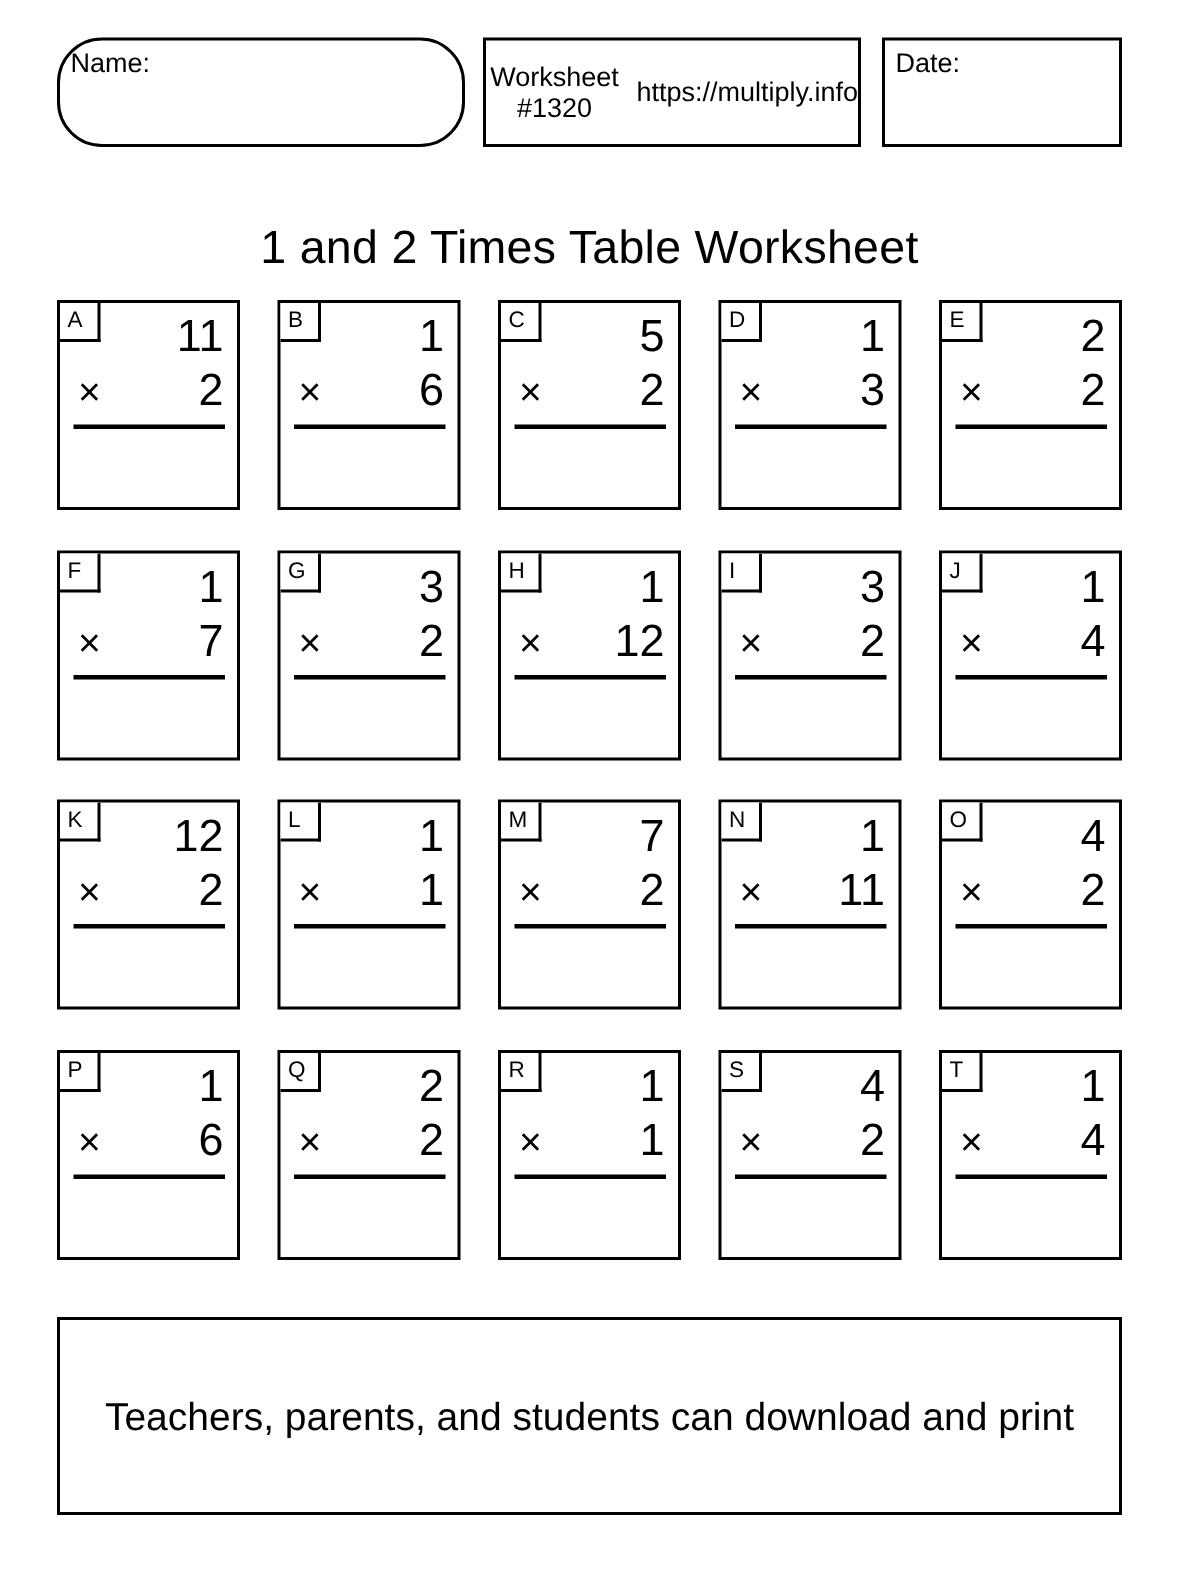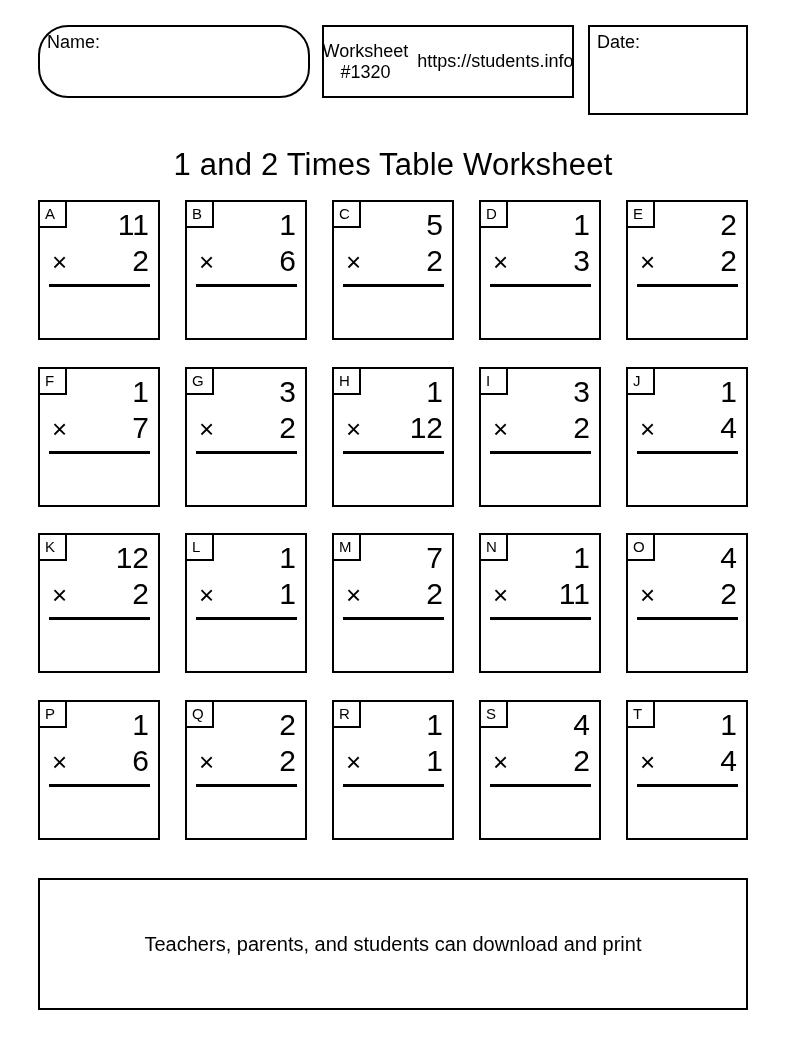--- a/index.html
+++ b/index.html
@@ -22,21 +22,21 @@
     position: absolute;
     border: 2px solid #000;
     background: #fff;
   }
   .name-box  { left: 38px;  top: 25px; width: 272px; height: 73px; padding: 5px 7px; font-size: 18px; border-radius: 30px; }
   .info-box  {
     left: 322px; top: 25px; width: 252px; height: 73px;
     display: flex; flex-direction: row; justify-content: center; align-items: center;
     font-size: 18px; gap: 9px; text-align: center;
   }
-  .date-box  { left: 588px; top: 25px; width: 160px; height: 90px; padding: 5px 7px; font-size: 18px; }
+  .date-box  { left: 588px; top: 25px; width: 160px; height: 73px; padding: 5px 7px; font-size: 18px; }
 
   
   .title {
     position: absolute;
     left: 0; top: 147px; width: 100%;
     text-align: center;
     font-size: 31px;
     font-weight: normal;
     letter-spacing: 0.2px;
   }
@@ -91,37 +91,37 @@
 
   
   .footer {
     position: absolute;
     left: 38px; top: 878px;
     width: 710px; height: 132px;
     border: 2px solid #000;
     display: flex; flex-direction: column;
     justify-content: center; align-items: center;
     gap: 14px;
-    font-size: 20px;
+    font-size: 26px;
     text-align: center;
     background: #fff;
   }
 </style>
 </head>
 <body>
 
 <div class="page">
 
   <div>
     <div class="hbox name-box">
       <span>Name:</span>
     </div>
     <div class="hbox info-box">
       <div>Worksheet #1320</div>
-      <div>https://students.info</div>
+      <div>https://multiply.info</div>
     </div>
     <div class="hbox date-box">
       <span>Date:</span>
     </div>
   </div>
 
   <h1 class="title">1 and 2 Times Table Worksheet</h1>
 
   <div class="grid">
   <div class="problem">

